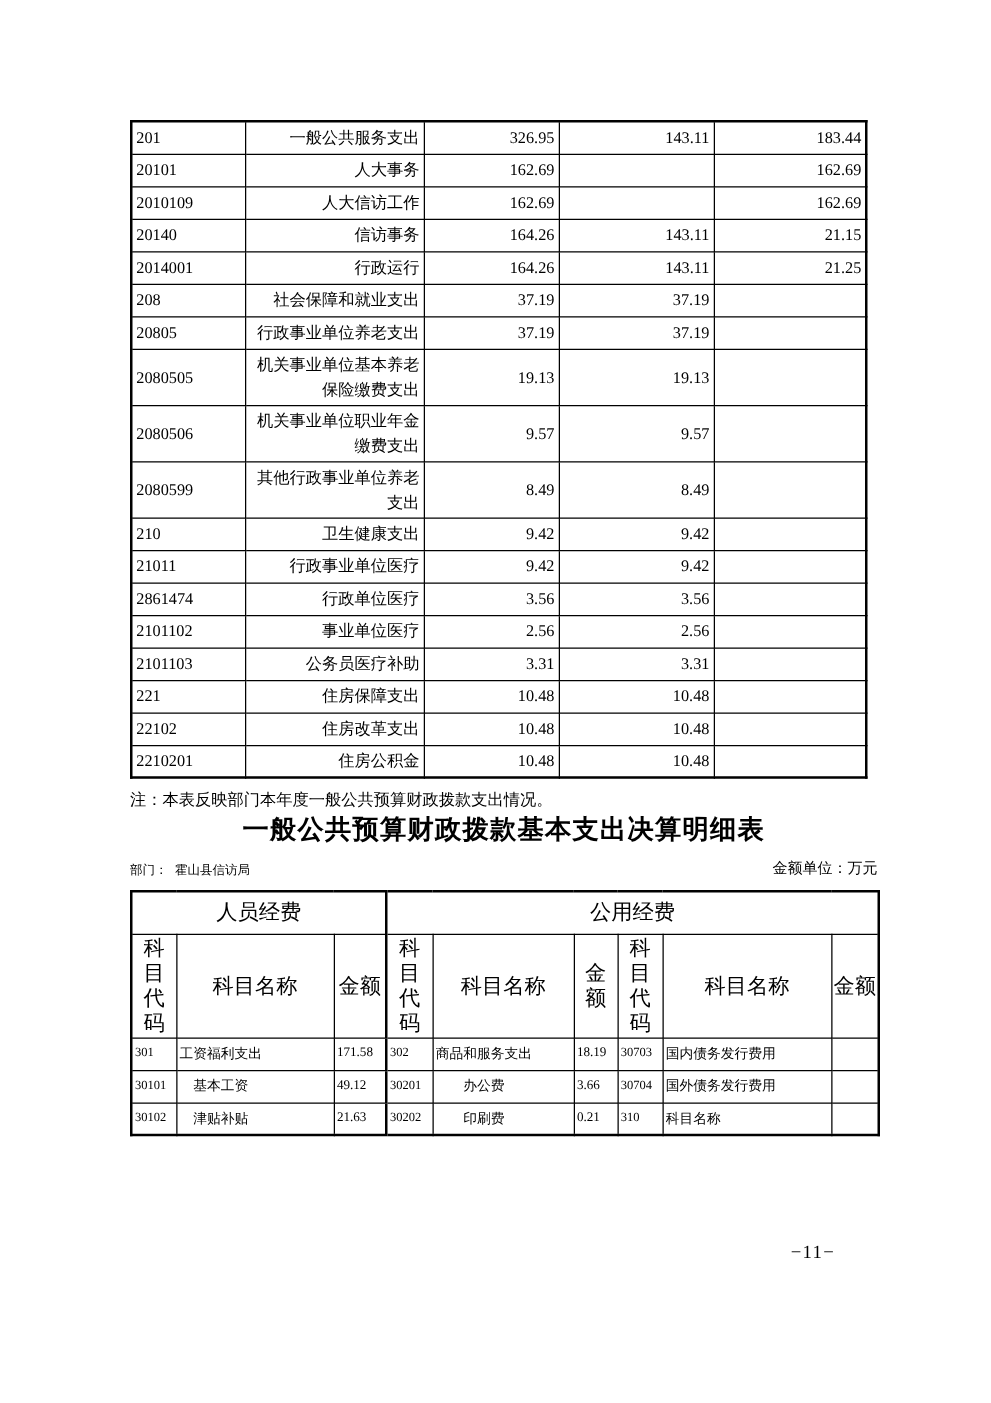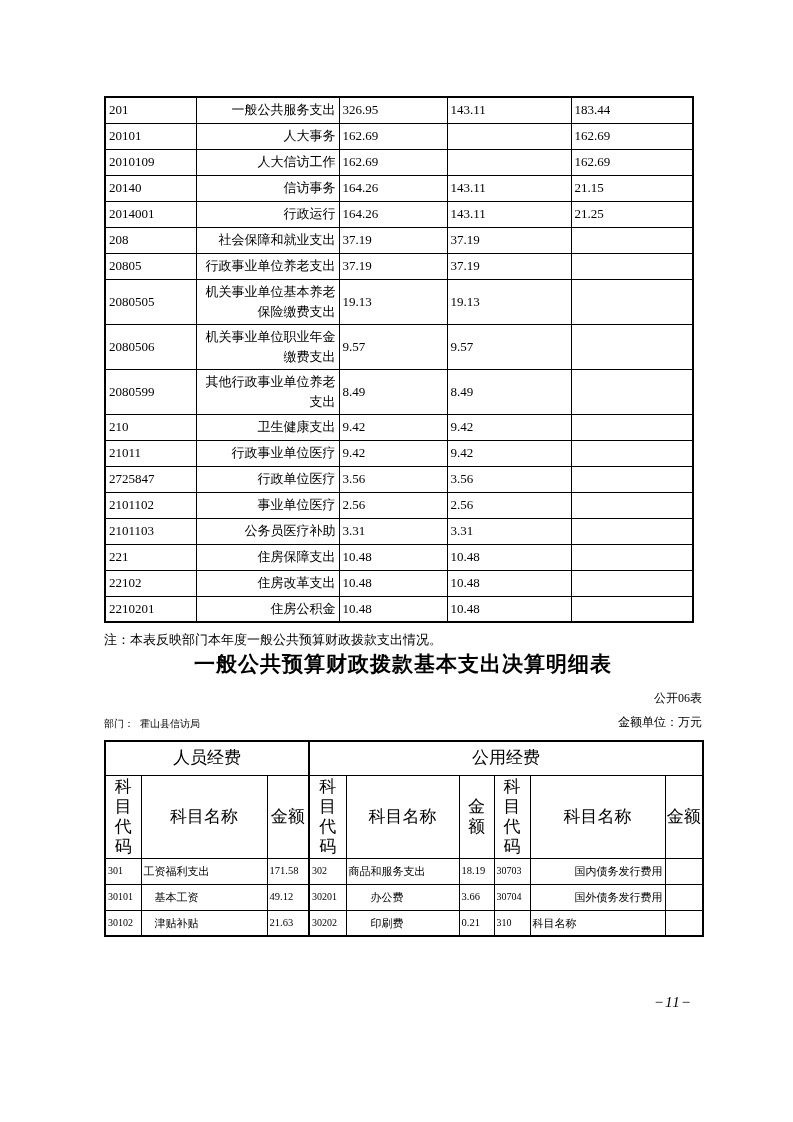--- a/index.html
+++ b/index.html
@@ -20,21 +20,21 @@
   }
   table.t1 td {
     border: 1px solid #000;
     font-size: 13px; line-height: 20px;
     padding: 2px 3px; vertical-align: middle;
     overflow: hidden;
   }
   table.t1 tr { height: 26px; margin-top: 20px; }
   table.t1 td.code { text-align: left; }
   table.t1 td.name { text-align: right; }
-  table.t1 td.num  { text-align: left; }
+  table.t1 td.num  { text-align: right; }
 
   .note { font-size: 13px; line-height: 20px; margin-top: 7px; }
 
   
   .sec2 { width: 598px; }
   .title {
     text-align: center;
     font-family: "Liberation Sans", "DejaVu Sans", sans-serif;
     font-weight: 700; font-size: 21px; line-height: 28px;
     letter-spacing: 1px;
@@ -60,25 +60,25 @@
   }
   table.t2 tr.grp { height: 34px; }
   table.t2 tr.sub { height: 56px; }
   table.t2 th.gdiv, table.t2 td.gdiv { border-left: 2px solid #000; }
   table.t2 tbody tr { height: 26px; }
   table.t2 td { font-size: 11px; line-height: 14px; padding: 1px 2px; vertical-align: middle; }
   table.t2 td.code { font-size: 10px; }
   table.t2 td.amt  { font-size: 10.5px; text-align: left; }
   table.t2 td.ind1 { padding-left: 13px; }
   table.t2 td.ind2 { padding-left: 24px; }
-  table.t2 td.ctr  { text-align: right; font-family: Liberation Serif, serif; }
+  table.t2 td.ctr  { text-align: left; font-family: Liberation Serif, serif; }
 
   .pageno {
-    position: absolute; top: 994px; right: 101px;
-    font-size: 15px; letter-spacing: 1px; font-style: italic;
+    position: absolute; top: 994px; right: 125px;
+    font-size: 15px; letter-spacing: 1px;
   }
 </style>
 </head>
 <body>
 
 <div class="page">
 
   <table class="t1">
     <colgroup>
       <col style="width:91px">
@@ -178,21 +178,21 @@
 
     <tr>
       <td class="code">21011</td>
       <td class="name">行政事业单位医疗</td>
       <td class="num">9.42</td>
       <td class="num">9.42</td>
       <td class="num"></td>
     </tr>
 
     <tr>
-      <td class="code">2725847</td>
+      <td class="code">2861474</td>
       <td class="name">行政单位医疗</td>
       <td class="num">3.56</td>
       <td class="num">3.56</td>
       <td class="num"></td>
     </tr>
 
     <tr>
       <td class="code">2101102</td>
       <td class="name">事业单位医疗</td>
       <td class="num">2.56</td>
@@ -231,21 +231,20 @@
       <td class="num">10.48</td>
       <td class="num"></td>
     </tr>
   </tbody>
   </table>
 
   <div class="note">注：本表反映部门本年度一般公共预算财政拨款支出情况。</div>
 
   <div class="sec2">
     <div class="title">一般公共预算财政拨款基本支出决算明细表</div>
-    <div class="pubcode">公开06表</div>
     <div class="deptline">
       <span class="dept">
         <span>部门：</span><span class="dept-name">霍山县信访局</span>
       </span>
       <span class="unit">金额单位：万元</span>
     </div>
 
     <table class="t2">
       <colgroup>
         <col style="width:36px">

